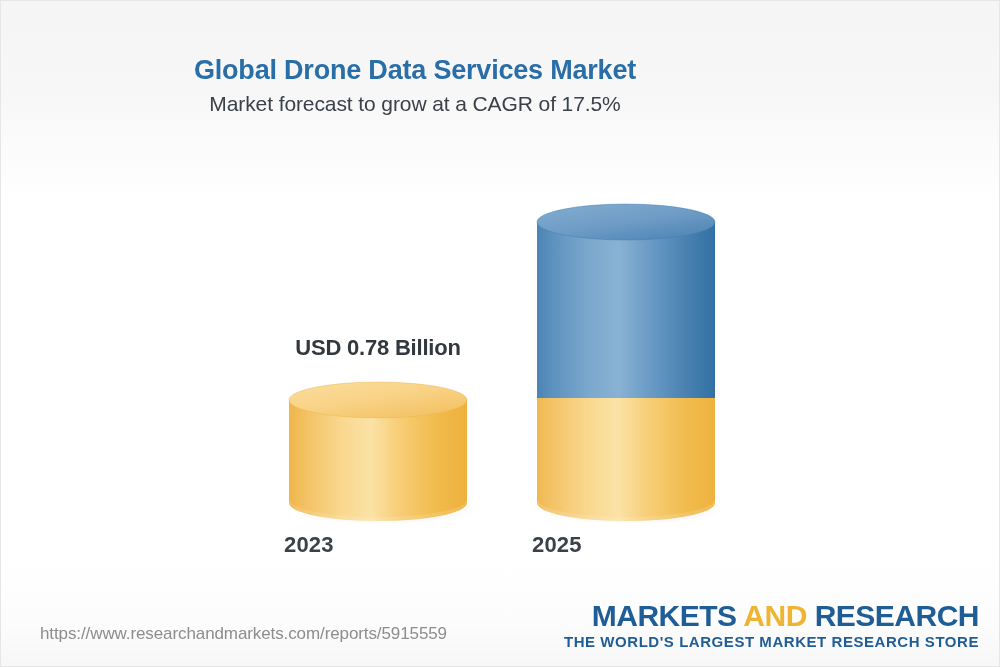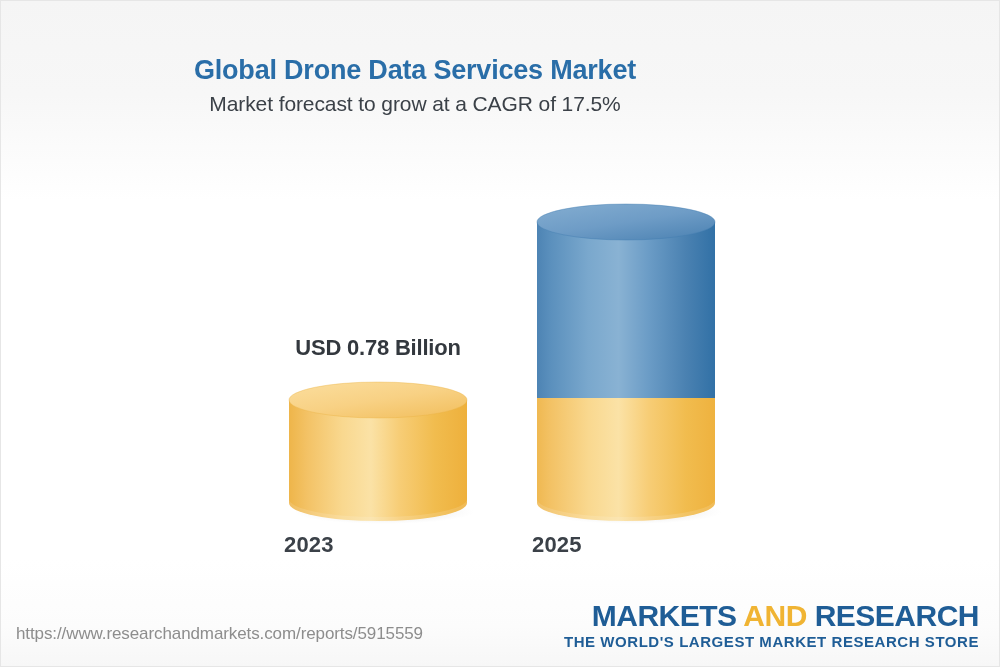--- a/index.html
+++ b/index.html
@@ -92,21 +92,21 @@
   }
 
   .cyl-svg {
     display: block;
     overflow: visible;
   }
 
   
   .footer-url {
     position: absolute;
-    left: 15px;
+    left: 39px;
     bottom: 22px;
     font-size: 17px;
     color: #8d8d8d;
     letter-spacing: -0.1px;
   }
 
   .brand {
     position: absolute;
     right: 20px;
     bottom: 16px;

